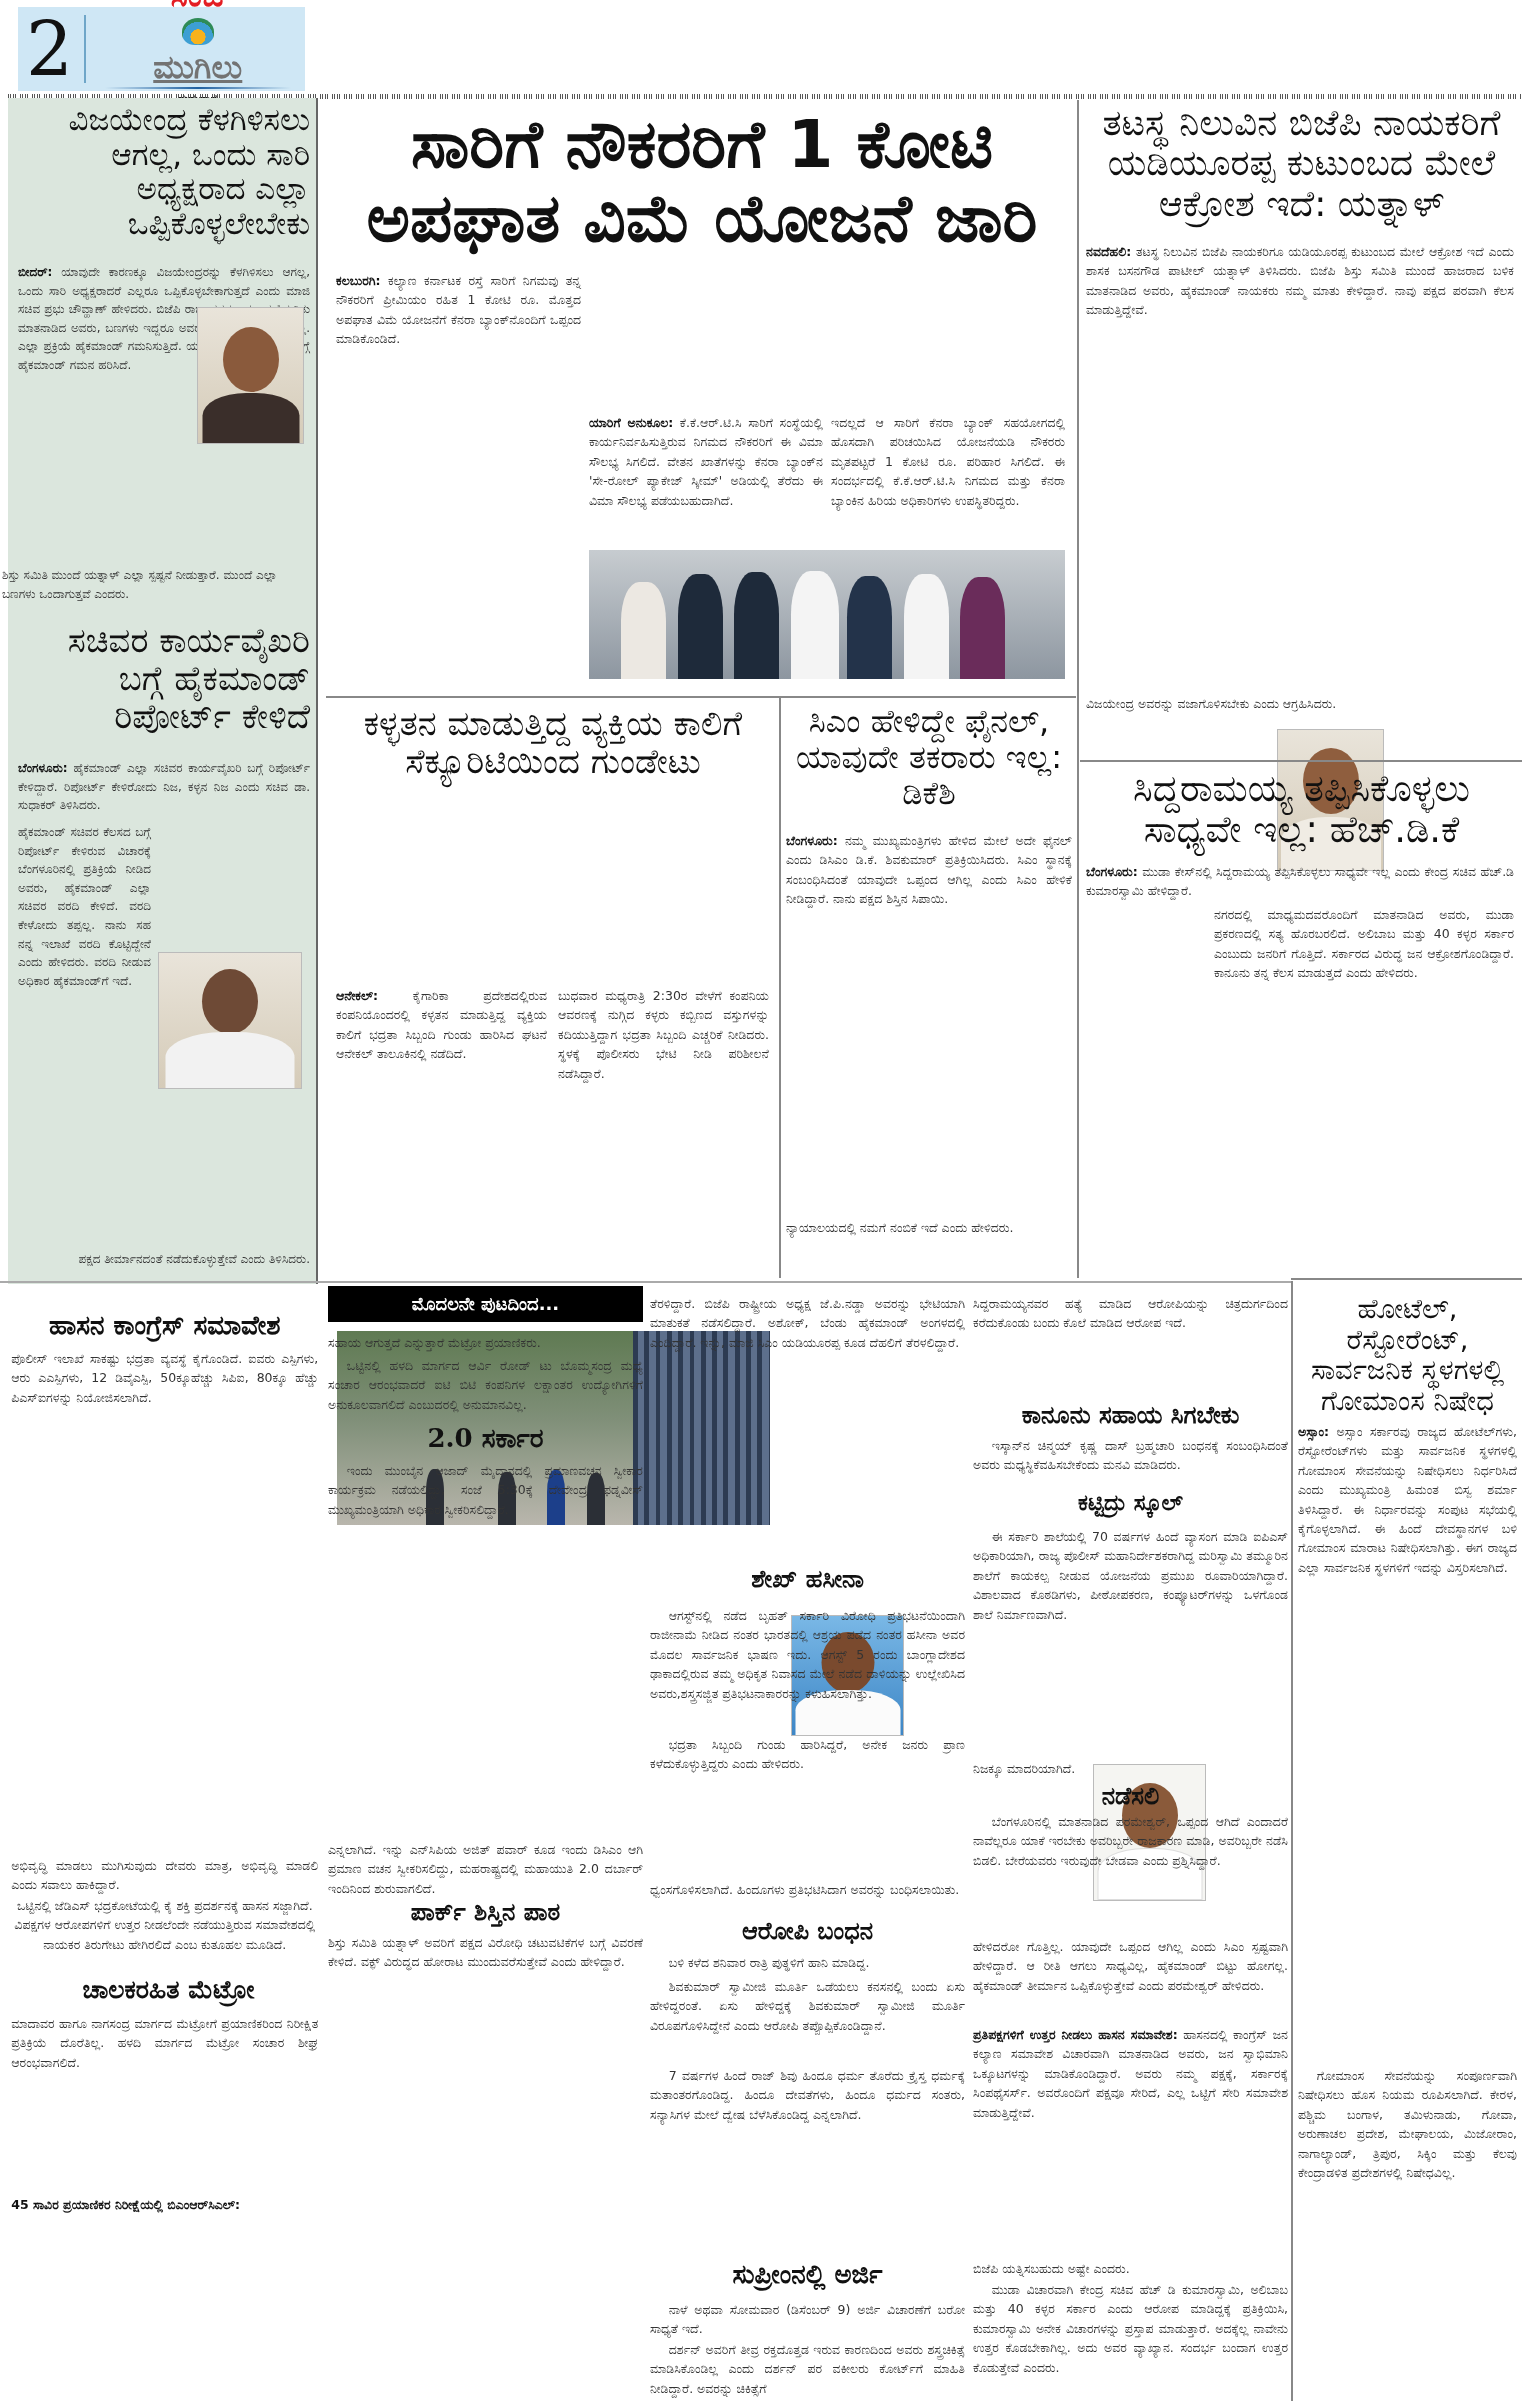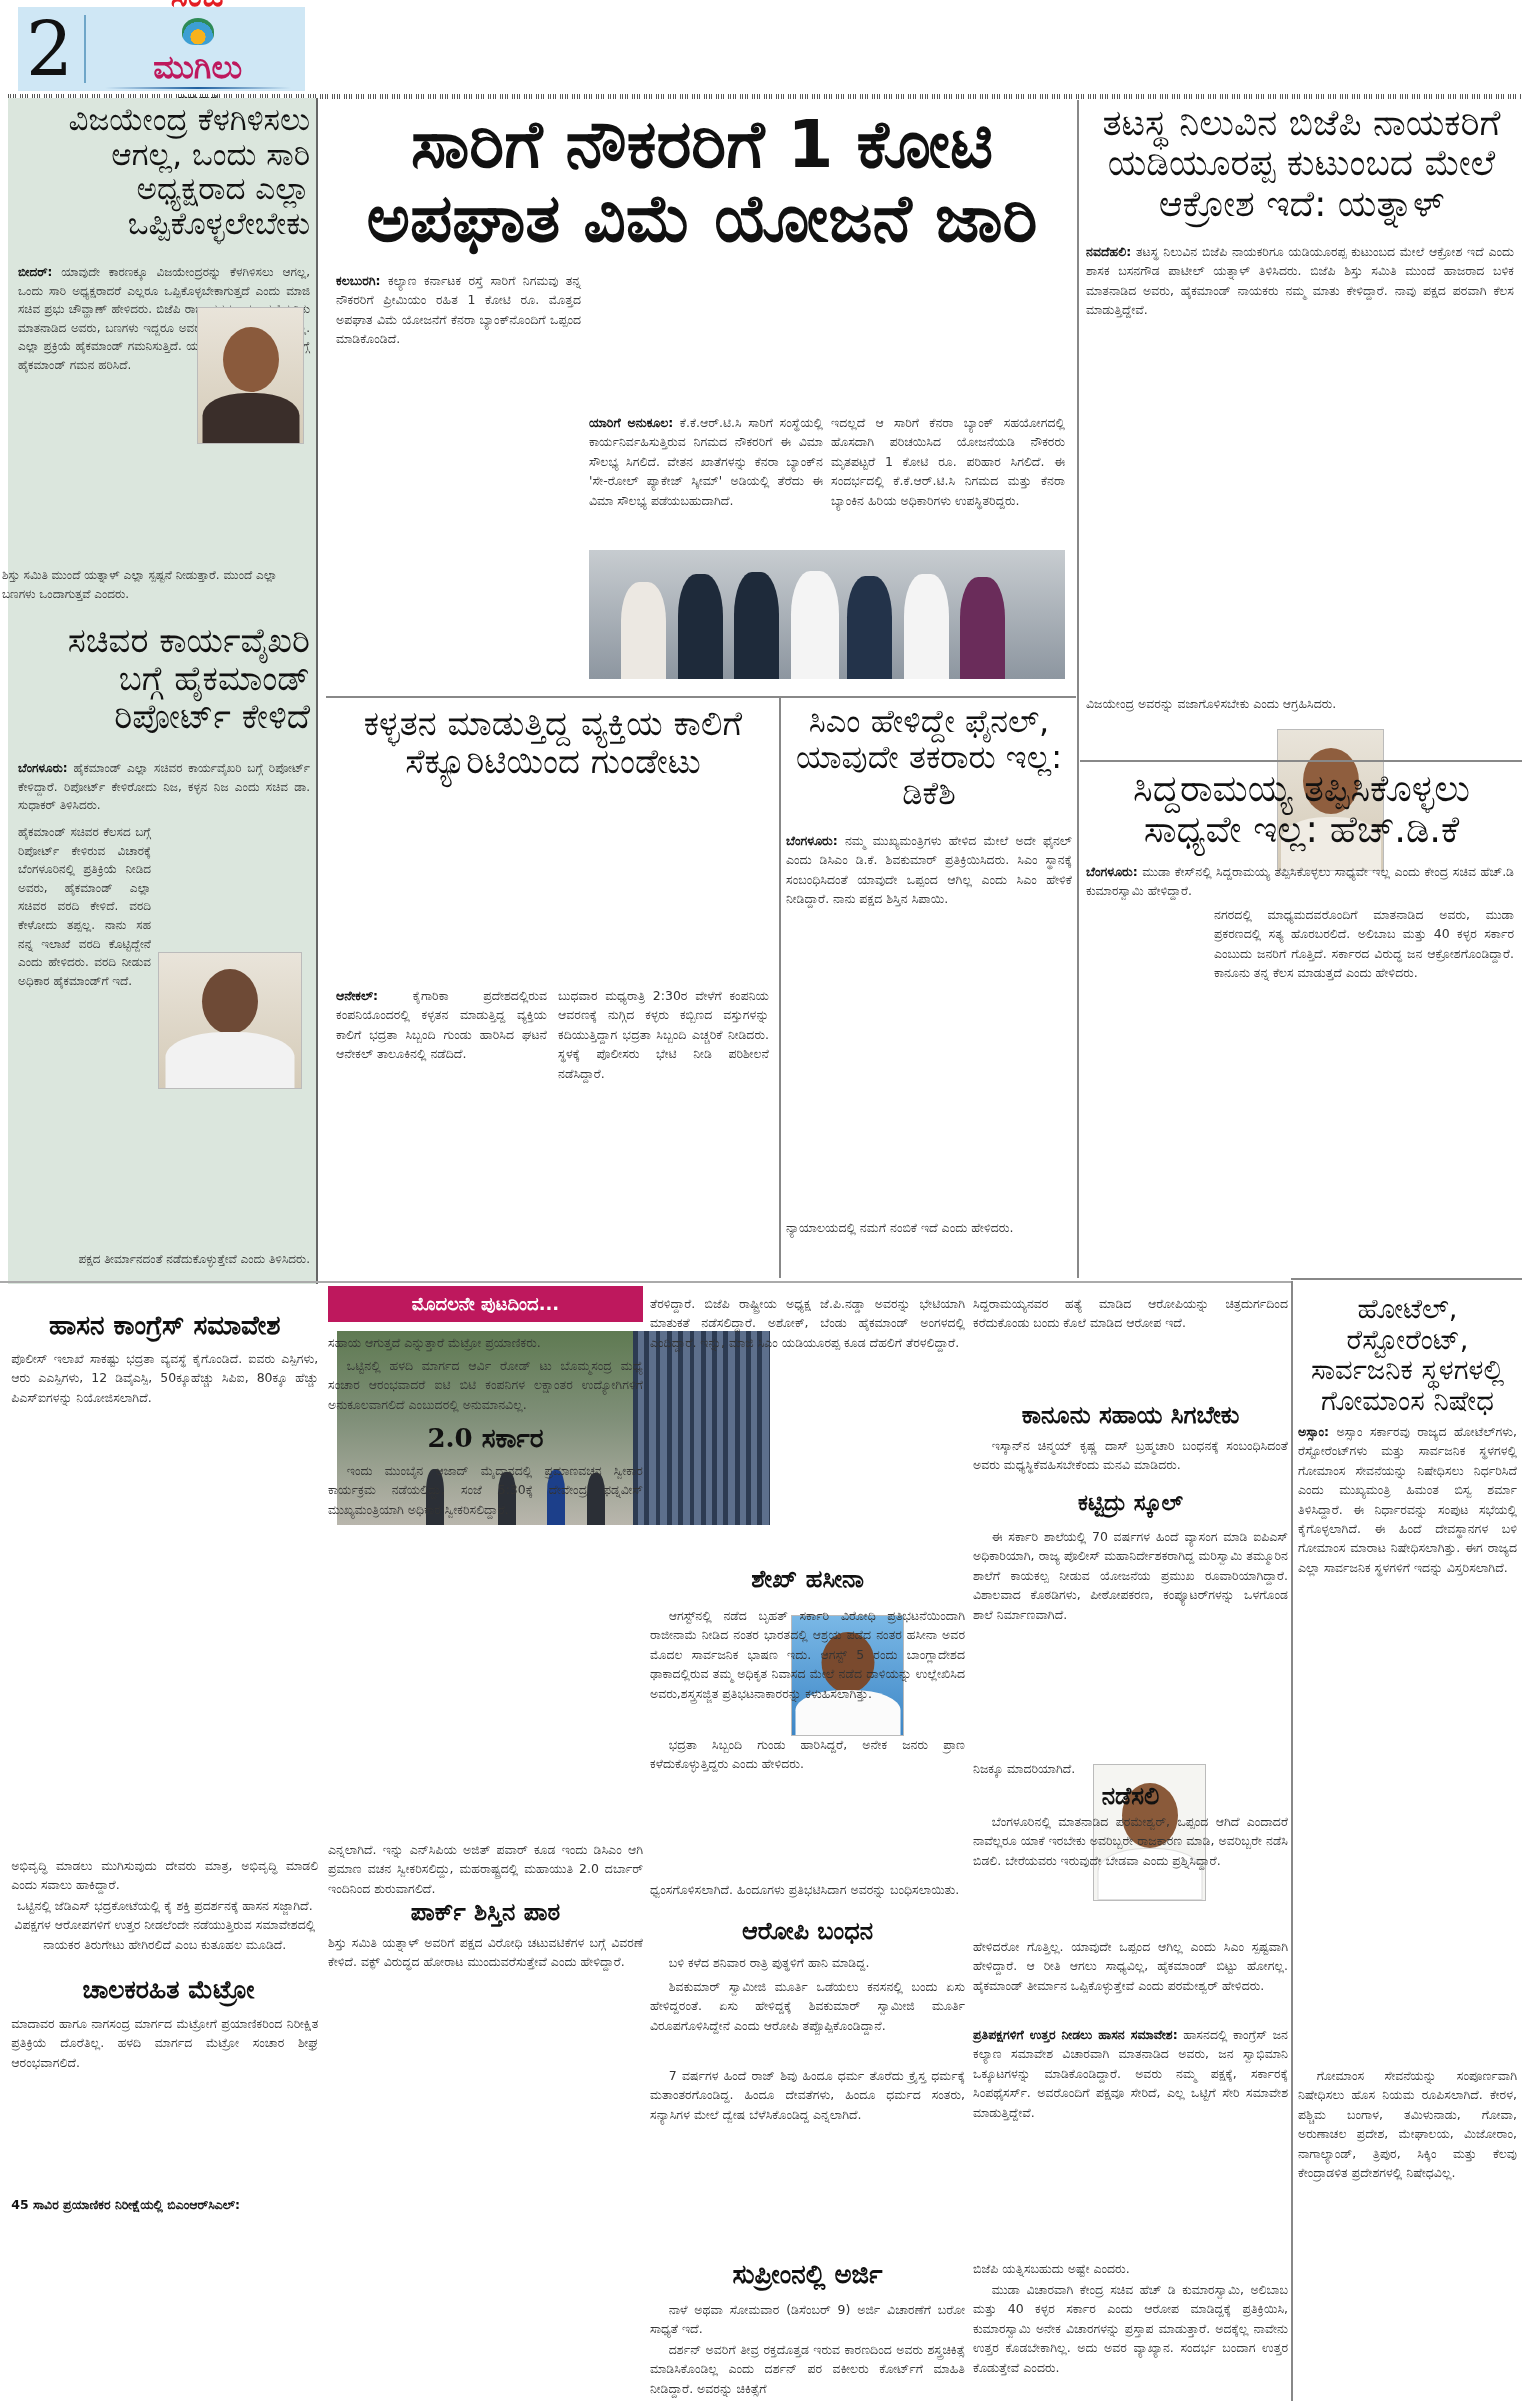--- a/index.html
+++ b/index.html
@@ -6,21 +6,21 @@
   html, body { width: 1523px; height: 2401px; background: #fff; overflow: hidden; }
   body { font-family: "DejaVu Sans", sans-serif; color: #1a1a1a; position: relative; }
 
   .abs { position: absolute; }
   .masthead { left: 18px; top: 6.5px; width: 287px; height: 84px; background: #cfe7f5; display: flex; align-items: center; }
   .page-num { font-family: "DejaVu Serif", serif; font-size: 74px; line-height: 1; width: 63px; text-align: center; color: #111; }
   .mast-divider { width: 1.6px; height: 68px; background: #6fa6c8; margin: 0 4.8px 0 3.2px; }
   .mast-right { flex: 1; display: flex; flex-direction: column; align-items: center; }
   .brand { font-size: 32px; font-weight: bold; line-height: 1.1; display: flex; align-items: center; gap: 4.8px; flex-direction: column; }
   .brand-a { color: #e31e24; }
-  .brand-b { color: #be185d; }
+  .brand-b { color: #737373; text-decoration: underline; }
   .brand-logo { width: 32px; height: 27.4px; border-radius: 50% 50% 40% 40%; background: radial-gradient(circle at 50% 70%, #f7b21b 0 30%, #3d9fd3 31% 60%, #2e8b57 61%); position: relative; }
   .brand-rule { width: 186px; height: 2.4px; background: linear-gradient(90deg, #cfe7f5, #1e5fa0, #cfe7f5); margin: 1.6px 0 3.2px; }
   .mast-day { font-size: 12px; font-weight: bold; }
   .mast-date { font-size: 11.3px; font-family: "DejaVu Sans Mono", monospace; }
 
   .dotted-rule { left: 8px; top: 94px; width: 1515px; height: 4.8px;
     background: repeating-linear-gradient(90deg, #555 0 0.8px, transparent 0.8px 2.4px); }
 
   .vrule { width: 1.6px; background: #888; }
   .hrule { height: 1.6px; background: #888; }
@@ -31,21 +31,21 @@
 
   .green-panel { left: 8px; top: 98px; width: 310px; height: 1186px; background: #dbe6dd; border-right: 2.4px solid #666; }
 
   .photo { background: linear-gradient(160deg, #9aa7b3 0%, #6c7a86 40%, #4b5862 100%); position: relative; overflow: hidden; }
   .photo .figure { position: absolute; bottom: 0; background: #2b2f36; border-radius: 40% 40% 0 0; }
   .portrait { background: linear-gradient(180deg, #e9e4da 0%, #d5cbb8 100%); position: relative; overflow: hidden; border: 0.8px solid #bbb; }
   .portrait .head { position: absolute; left: 50%; transform: translateX(-50%); border-radius: 50%; background: #8a5a3c; }
   .portrait .torso { position: absolute; left: 50%; transform: translateX(-50%); bottom: 0; border-radius: 45% 45% 0 0; }
 
   .section-head { font-weight: bold; text-align: center; color: #111; }
-  .continued-bar { left: 328px; top: 1286px; width: 315px; height: 36px; background: #be185d; color: #fff; font-weight: bold; font-size: 18px; display: flex; align-items: center; justify-content: center; }
+  .continued-bar { left: 328px; top: 1286px; width: 315px; height: 36px; background: #000000; color: #fff; font-weight: bold; font-size: 18px; display: flex; align-items: center; justify-content: center; }
   .bottom-center { text-align: center; }
 </style>
 </head>
 <body>
 
 <div class="abs masthead">
   <div class="page-num">2</div>
   <div class="mast-divider"></div>
   <div class="mast-right">
     <div class="brand">

